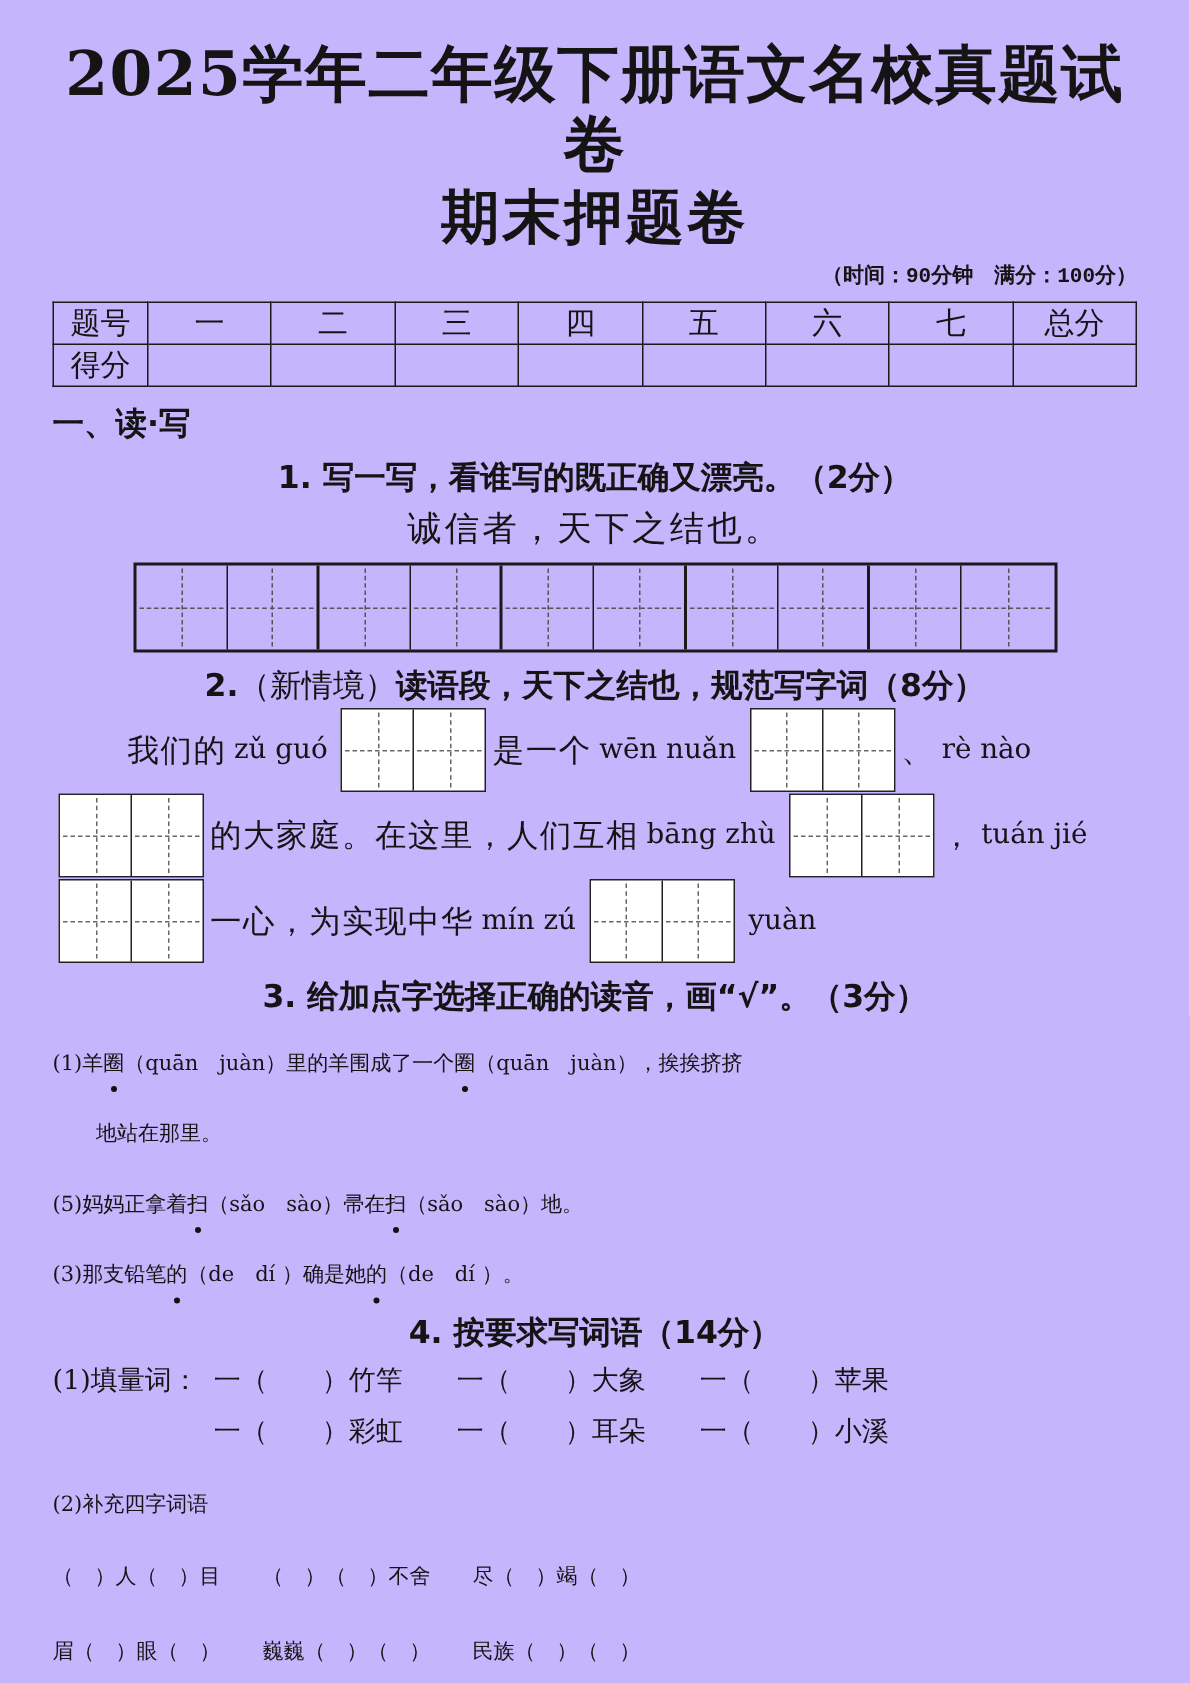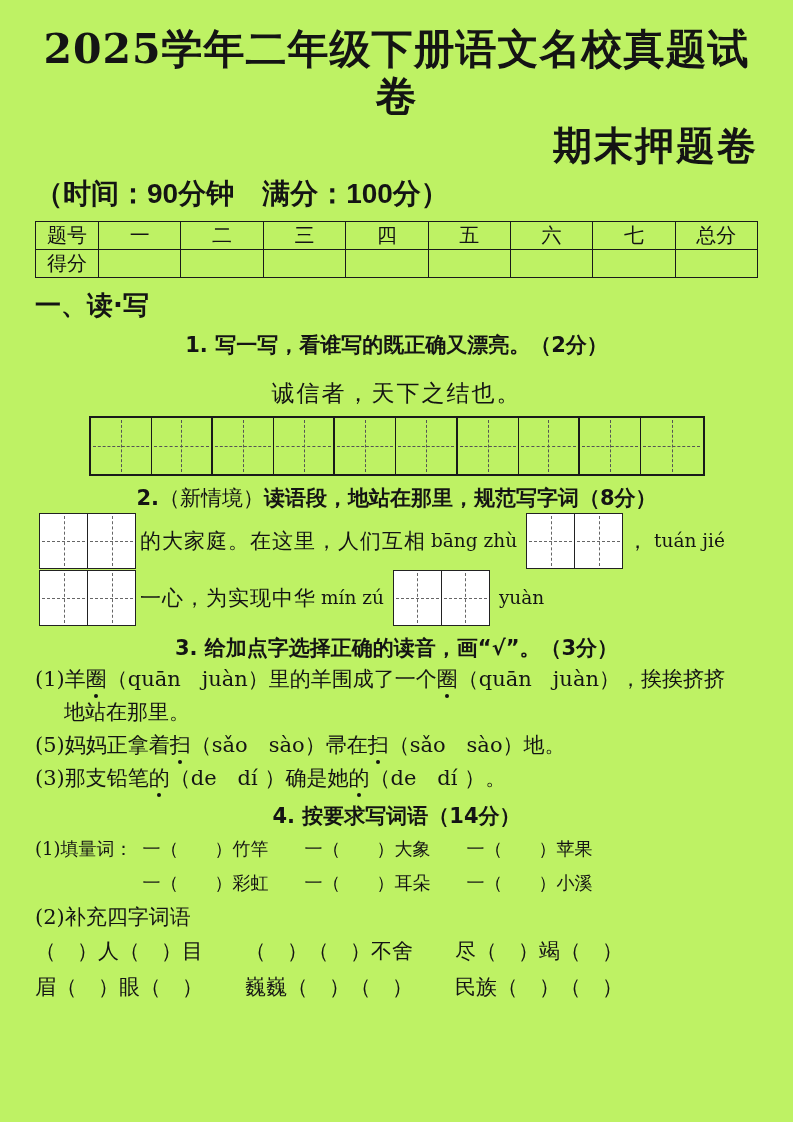--- a/index.html
+++ b/index.html
@@ -1,52 +1,52 @@
 <!DOCTYPE html>
 <html><head>
 <meta charset="utf-8">
 <style>
   html,body{margin:0;padding:0;background:#e8e8e8;}
   .page{
-    width:793px;height:1122px;background:#bef264;margin:0 auto;
+    width:793px;height:1122px;background:#c4b5fd;margin:0 auto;
     box-sizing:border-box;padding:26px 35px 10px 35px;overflow:hidden;
     font-family:"DejaVu Serif",serif;color:#141414;
   }
   
   .title1{font-size:41px;font-weight:900;text-align:center;letter-spacing:1px;line-height:1.15;font-family:"DejaVu Serif",serif;}
-  .title2{font-size:39px;font-weight:900;text-align:right;letter-spacing:2px;line-height:1.2;margin-top:2px;}
-  .subtitle{font-size:28px;font-weight:700;text-align:left;margin-top:6px;font-family:Liberation Sans, sans-serif;}
+  .title2{font-size:39px;font-weight:900;text-align:center;letter-spacing:2px;line-height:1.2;margin-top:2px;}
+  .subtitle{font-size:14px;font-weight:700;text-align:right;margin-top:6px;font-family:Liberation Mono, monospace;}
   
   table.score{border-collapse:collapse;margin:8px auto 0 auto;width:723px;table-layout:fixed;}
   table.score td{border:1.6px solid #1a1a1a;text-align:center;font-size:20px;height:27px;padding:0;}
   table.score td.first{width:62px;}
   
-  .sec-title{font-family:"DejaVu Sans",sans-serif;font-weight:700;font-size:26px;margin-top:10px;}
+  .sec-title{font-family:"DejaVu Sans",sans-serif;font-weight:700;font-size:21px;margin-top:10px;}
   .qhead{font-family:"DejaVu Sans",sans-serif;font-weight:700;font-size:21px;margin-top:8px;white-space:nowrap;text-align:center;}
   .qhead .tag{font-weight:400;}
   
-  .copy-line{text-align:center;font-size:23px;margin-top:19px;letter-spacing:2px;}
+  .copy-line{text-align:center;font-size:23px;margin-top:5px;letter-spacing:2px;}
   .write-grid{display:flex;width:612px;margin:7px auto 4px auto;border:2px solid #1a1a1a;}
   .write-grid .g-cell{width:61.2px;height:56px;position:relative;border-right:1px solid #1a1a1a;box-sizing:border-box;}
   .write-grid .g-cell:nth-child(even){border-right:2px solid #1a1a1a;}
   .write-grid .g-cell:last-child{border-right:none;}
   .g-cell::before{content:"";position:absolute;left:50%;top:2px;bottom:2px;border-left:1.5px dashed #555;}
   .g-cell::after{content:"";position:absolute;top:50%;left:2px;right:2px;border-top:1.5px dashed #555;}
   
   .q2-line{display:flex;align-items:center;font-size:21px;height:57px;white-space:nowrap;}
   .q2-line .cn{letter-spacing:1px;}
   .pinyin{font-size:18.5px;margin:0 5px;letter-spacing:0px;}
   .box2,.box1{display:inline-flex;height:54px;border:1.6px solid #222;box-sizing:content-box;margin:0 4px;flex:none;background:#fff;}
   .bcell{width:47px;position:relative;}
   .box2 .bcell:first-child{border-right:1.6px solid #222;}
   .bcell::before{content:"";position:absolute;left:50%;top:2px;bottom:2px;border-left:1.3px dashed #666;}
   .bcell::after{content:"";position:absolute;top:50%;left:2px;right:2px;border-top:1.3px dashed #666;}
   .indent50{padding-left:50px;}
   
-  .qtext{font-size:21px;line-height:32px;white-space:nowrap;margin-top:1px;}
+  .qtext{font-size:14px;line-height:32px;white-space:nowrap;margin-top:15px;}
   .qtext .em{position:relative;display:inline-block;}
   .qtext .em::after{content:"";position:absolute;left:50%;bottom:-3px;transform:translateX(-50%);width:4px;height:4px;border-radius:50%;background:#111;}
   .wrap2{padding-left:29px;}
   
   .q4-item1{display:flex;font-size:18px;line-height:34px;margin-top:2px;white-space:nowrap;}
   .q4-item1 .rows{margin-left:10px;}
   .blank{display:inline-block;width:118px;border-bottom:2px solid #333;height:17px;vertical-align:baseline;margin:0 3px;}
   .blank-row{font-size:21px;line-height:35px;white-space:nowrap;}
 </style>
 </head>
@@ -96,23 +96,39 @@
     <div class="g-cell"></div>
     <div class="g-cell"></div>
     <div class="g-cell"></div>
     <div class="g-cell"></div>
     <div class="g-cell"></div>
     <div class="g-cell"></div>
     <div class="g-cell"></div>
   </div>
 
   <div class="qhead">
-    <span>2.</span><span class="tag">（新情境）</span><span>读语段，地站在那里，规范写字词（8分）</span>
+    <span>2.</span><span class="tag">（新情境）</span><span>读语段，天下之结也，规范写字词（8分）</span>
   </div>
 
+  <div class="q2-line indent50">
+    <span class="cn">我们的</span>
+    <span class="pinyin">zǔ guó</span>
+    <span class="box2">
+        <span class="bcell"></span>
+        <span class="bcell"></span>
+      </span>
+    <span class="cn">是一个</span>
+    <span class="pinyin">wēn nuǎn</span>
+    <span class="box2">
+        <span class="bcell"></span>
+        <span class="bcell"></span>
+      </span>
+    <span class="cn">、</span>
+    <span class="pinyin">rè nào</span>
+  </div>
 
   <div class="q2-line">
     <span class="box2">
         <span class="bcell"></span>
         <span class="bcell"></span>
       </span>
     <span class="cn">的大家庭。在这里，人们互相</span>
     <span class="pinyin">bāng zhù</span>
     <span class="box2">
         <span class="bcell"></span>

